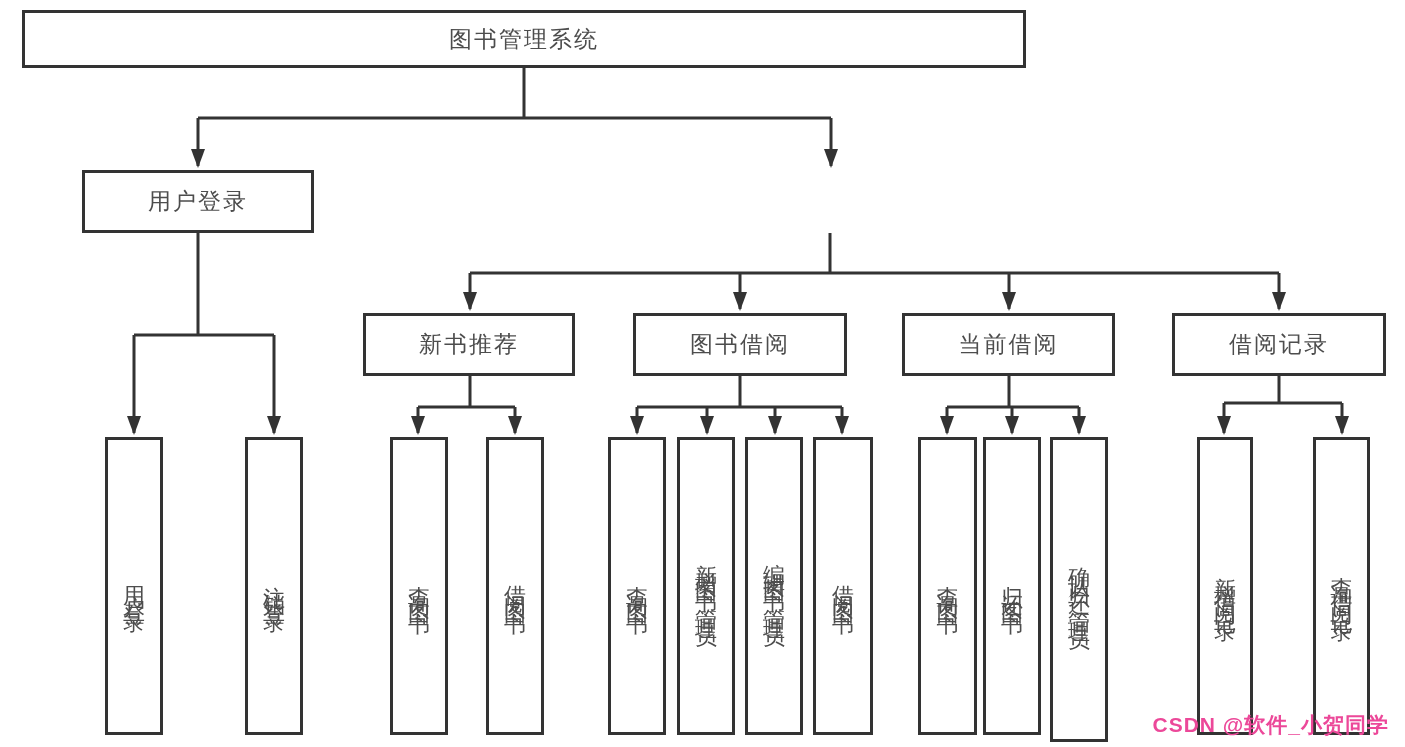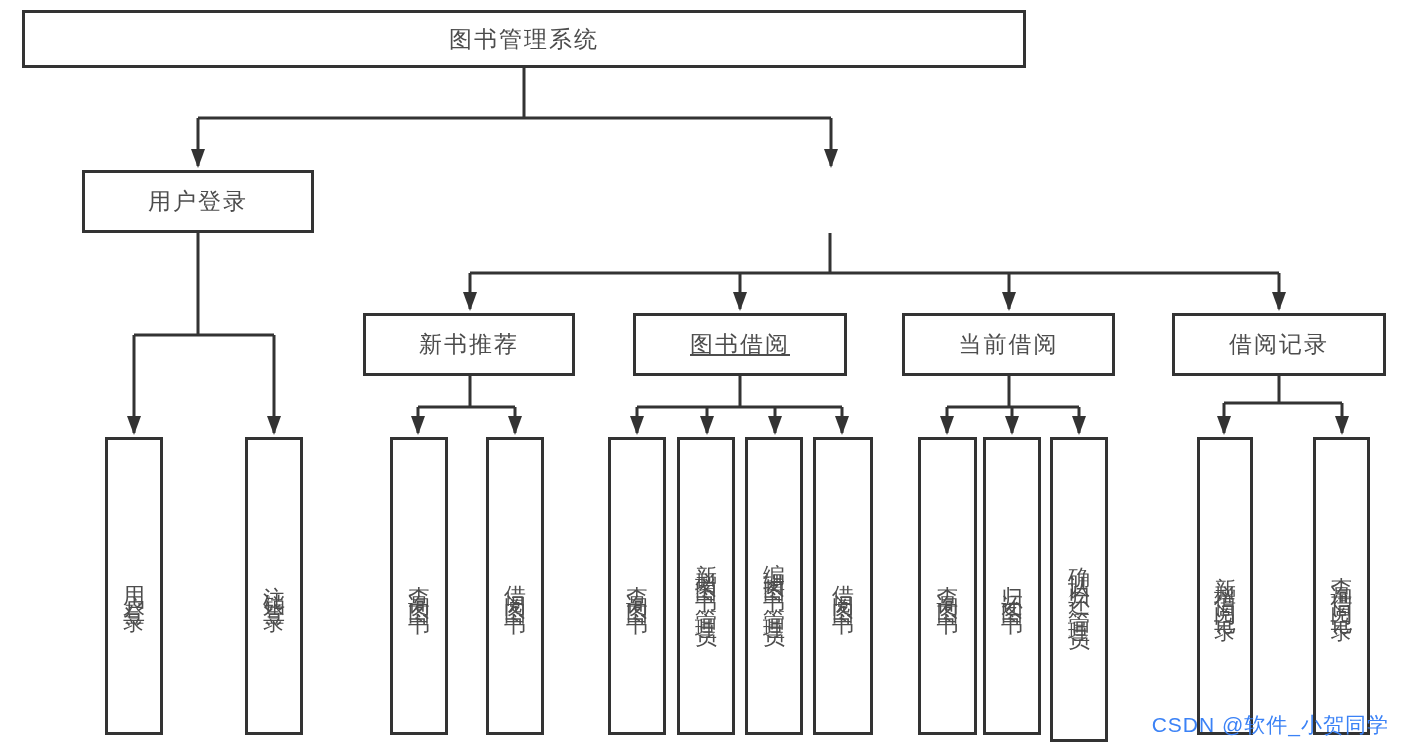--- a/index.html
+++ b/index.html
@@ -16,21 +16,21 @@
   }
   .h-node { font-size:23px; letter-spacing:2px; white-space:nowrap; }
   .leaf  { }
   .leaf .v-text {
     writing-mode:vertical-rl; text-orientation:upright;
     font-size:22px; line-height:1; letter-spacing:9px;
     color:#4d4d4d;
   }
   .watermark {
     position:absolute; right:16px; bottom:8px;
-    color:#3b82f6; font-size:21px; letter-spacing:1px; white-space:nowrap;
+    color:#ec4899; font-size:21px; letter-spacing:1px; white-space:nowrap;font-weight:bold;
   }
 </style>
 </head>
 <body>
 
 <div class="stage">
 
   <svg class="connectors" width="1405" height="747" viewBox="0 0 1405 747">
     <g stroke="#333333" stroke-width="3" fill="none">
       <path d="M524,68 L524,118 M198,118 L831,118 M198,118 L198,166 M831,118 L831,166"></path>
@@ -74,21 +74,21 @@
       <polygon points="1224,435 1217,416 1231,416"></polygon>
       <polygon points="1342,435 1335,416 1349,416"></polygon>
     </g>
   </svg>
 
   <div class="node h-node" style="left:22px; top:10px; width:1004px; height:58px;">图书管理系统</div>
 
   <div class="node h-node" style="left:82px; top:170px; width:232px; height:63px;">用户登录</div>
 
   <div class="node h-node" style="left:363px; top:313px; width:212px; height:63px;font-family:Liberation Serif, serif;">新书推荐</div>
-  <div class="node h-node" style="left:633px; top:313px; width:214px; height:63px;text-decoration:underline;">图书借阅</div>
+  <div class="node h-node" style="left:633px; top:313px; width:214px; height:63px;">图书借阅</div>
   <div class="node h-node" style="left:902px; top:313px; width:213px; height:63px;">当前借阅</div>
   <div class="node h-node" style="left:1172px; top:313px; width:214px; height:63px;">借阅记录</div>
 
   <div class="node leaf" style="left:105px; top:437px; width:58px; height:298px;">
     <span class="v-text">用户登录</span>
   </div>
   <div class="node leaf" style="left:245px; top:437px; width:58px; height:298px;">
     <span class="v-text">注销登录</span>
   </div>
 

